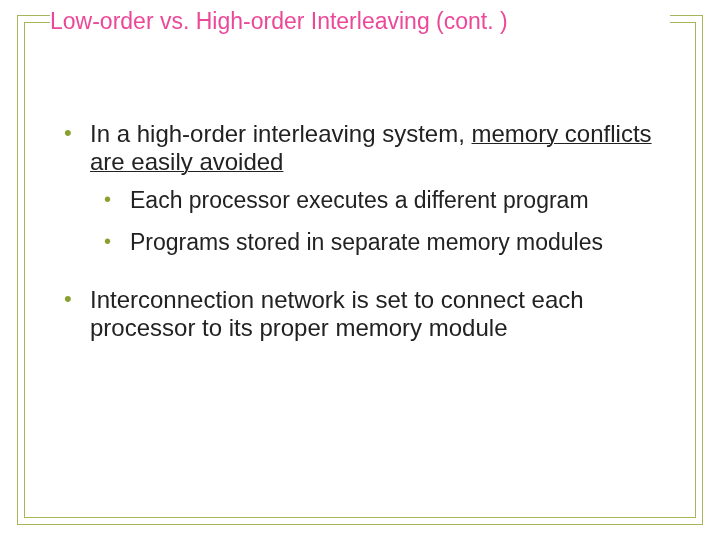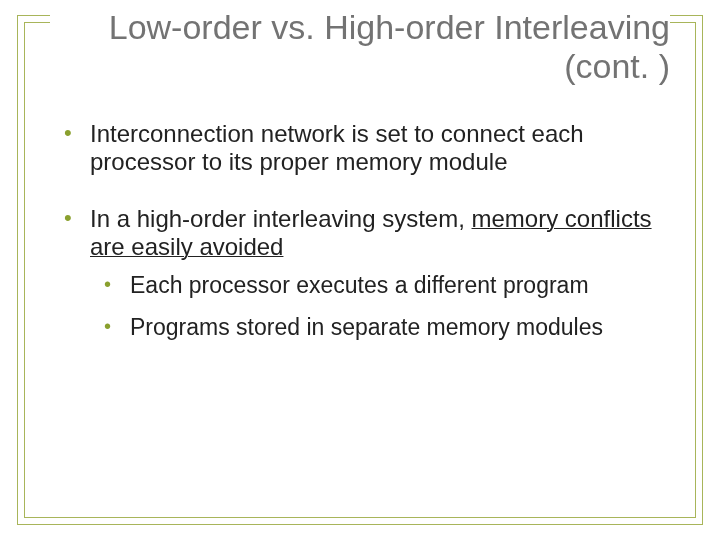--- a/index.html
+++ b/index.html
@@ -35,24 +35,24 @@
     top: -8px;
     bottom: -8px;
     border: 1px solid #a8b55a;
     box-sizing: border-box;
   }
   .title {
     position: absolute;
     left: 50px;
     right: 50px;
     top: 8px;
-    text-align: right;
-    font-size: 34px;
+    text-align: left;
+    font-size: 23px;
     line-height: 1.15;
-    color: #737373;
+    color: #ec4899;
     background: #fff;
   }
   .content {
     position: absolute;
     left: 60px;
     right: 48px;
     top: 120px;
     color: #222;
   }
   ul.lvl1, ul.lvl2 {
@@ -103,24 +103,24 @@
 <body>
 
 <div class="slide">
   <div class="frame"></div>
 
   <div class="title">Low-order vs. High-order Interleaving (cont. )</div>
 
   <div class="content">
     <ul class="lvl1">
       <li>
-        <span>Interconnection network is set to connect each processor to its proper memory module</span>
-      </li>
-      <li>
         <span>In a high-order interleaving system, </span><span class="underline">memory conflicts are easily avoided</span>
         <ul class="lvl2">
           <li>Each processor executes a different program</li>
           <li>Programs stored in separate memory modules</li>
         </ul>
       </li>
+      <li>
+        <span>Interconnection network is set to connect each processor to its proper memory module</span>
+      </li>
     </ul>
   </div>
 </div>
 
 </body></html>

